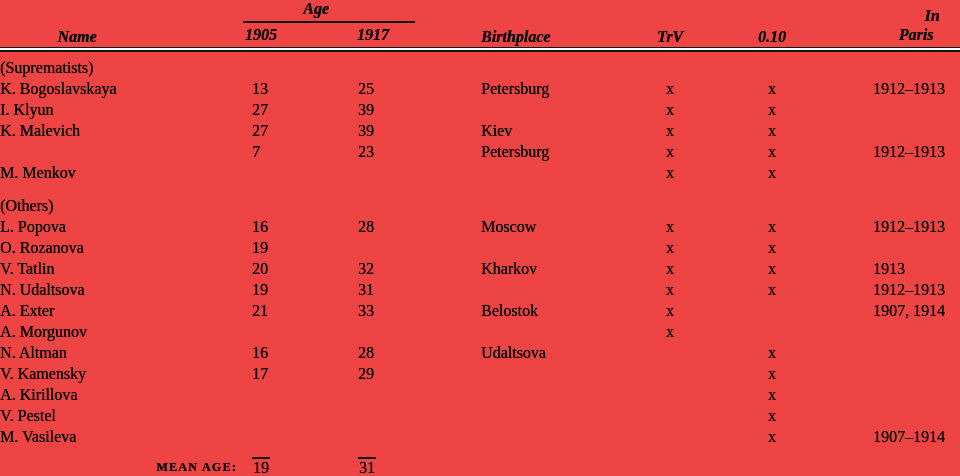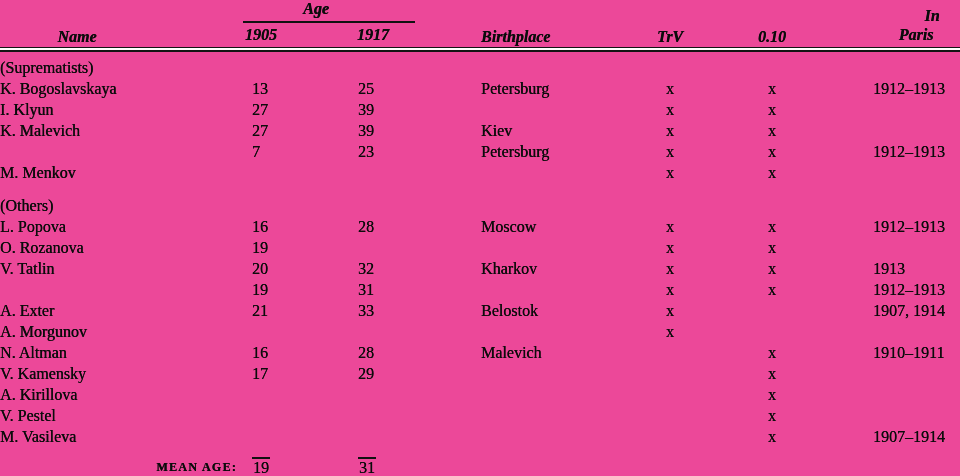--- a/index.html
+++ b/index.html
@@ -1,20 +1,20 @@
 <!DOCTYPE html>
 <html><head>
 <meta charset="utf-8">
 <style>
   html,body{margin:0;padding:0;background:#ffffff;}
   body{width:960px;height:476px;overflow:hidden;}
   .sheet{
     position:relative;width:960px;height:476px;
     font-family:"Liberation Serif",serif;
-    font-size:16px;color:#0c0c0c;background:#ec4899;
+    font-size:16px;color:#0c0c0c;background:#ef4444;
     text-shadow:0.35px 0 0 currentColor;
   }
   
   .hdr{position:relative;height:47px;}
   .h{position:absolute;font-style:italic;font-weight:bold;white-space:nowrap;line-height:18px;}
   .cx{transform:translateX(-50%);}
   .age-underline{position:absolute;left:243px;top:21px;width:172px;height:2px;background:#111;}
   .rule{height:2px;border-top:1.5px solid #141414;border-bottom:2.5px solid #141414;background:#fffefd;}
   
   .grid{
@@ -133,20 +133,21 @@
       <div class="grid row">
     <div class="cell c-name">V. Tatlin</div>
     <div class="cell c-a05">20</div>
     <div class="cell c-a17">32</div>
     <div class="cell c-bp">Kharkov</div>
     <div class="cell c-trv">x</div>
     <div class="cell c-p010">x</div>
     <div class="cell c-paris">1913</div>
   </div>
       <div class="grid row">
+    <div class="cell c-name">N. Udaltsova</div>
     <div class="cell c-a05">19</div>
     <div class="cell c-a17">31</div>
     <div class="cell c-bp"></div>
     <div class="cell c-trv">x</div>
     <div class="cell c-p010">x</div>
     <div class="cell c-paris">1912–1913</div>
   </div>
       <div class="grid row">
     <div class="cell c-name">A. Exter</div>
     <div class="cell c-a05">21</div>
@@ -162,24 +163,23 @@
     <div class="cell c-a17"></div>
     <div class="cell c-bp"></div>
     <div class="cell c-trv">x</div>
     <div class="cell c-p010"></div>
     <div class="cell c-paris"></div>
   </div>
       <div class="grid row">
     <div class="cell c-name">N. Altman</div>
     <div class="cell c-a05">16</div>
     <div class="cell c-a17">28</div>
-    <div class="cell c-bp">Malevich</div>
-    <div class="cell c-trv"></div>
-    <div class="cell c-p010">x</div>
-    <div class="cell c-paris">1910–1911</div>
+    <div class="cell c-bp">Udaltsova</div>
+    <div class="cell c-trv"></div>
+    <div class="cell c-p010">x</div>
   </div>
       <div class="grid row">
     <div class="cell c-name">V. Kamensky</div>
     <div class="cell c-a05">17</div>
     <div class="cell c-a17">29</div>
     <div class="cell c-bp"></div>
     <div class="cell c-trv"></div>
     <div class="cell c-p010">x</div>
     <div class="cell c-paris"></div>
   </div>

